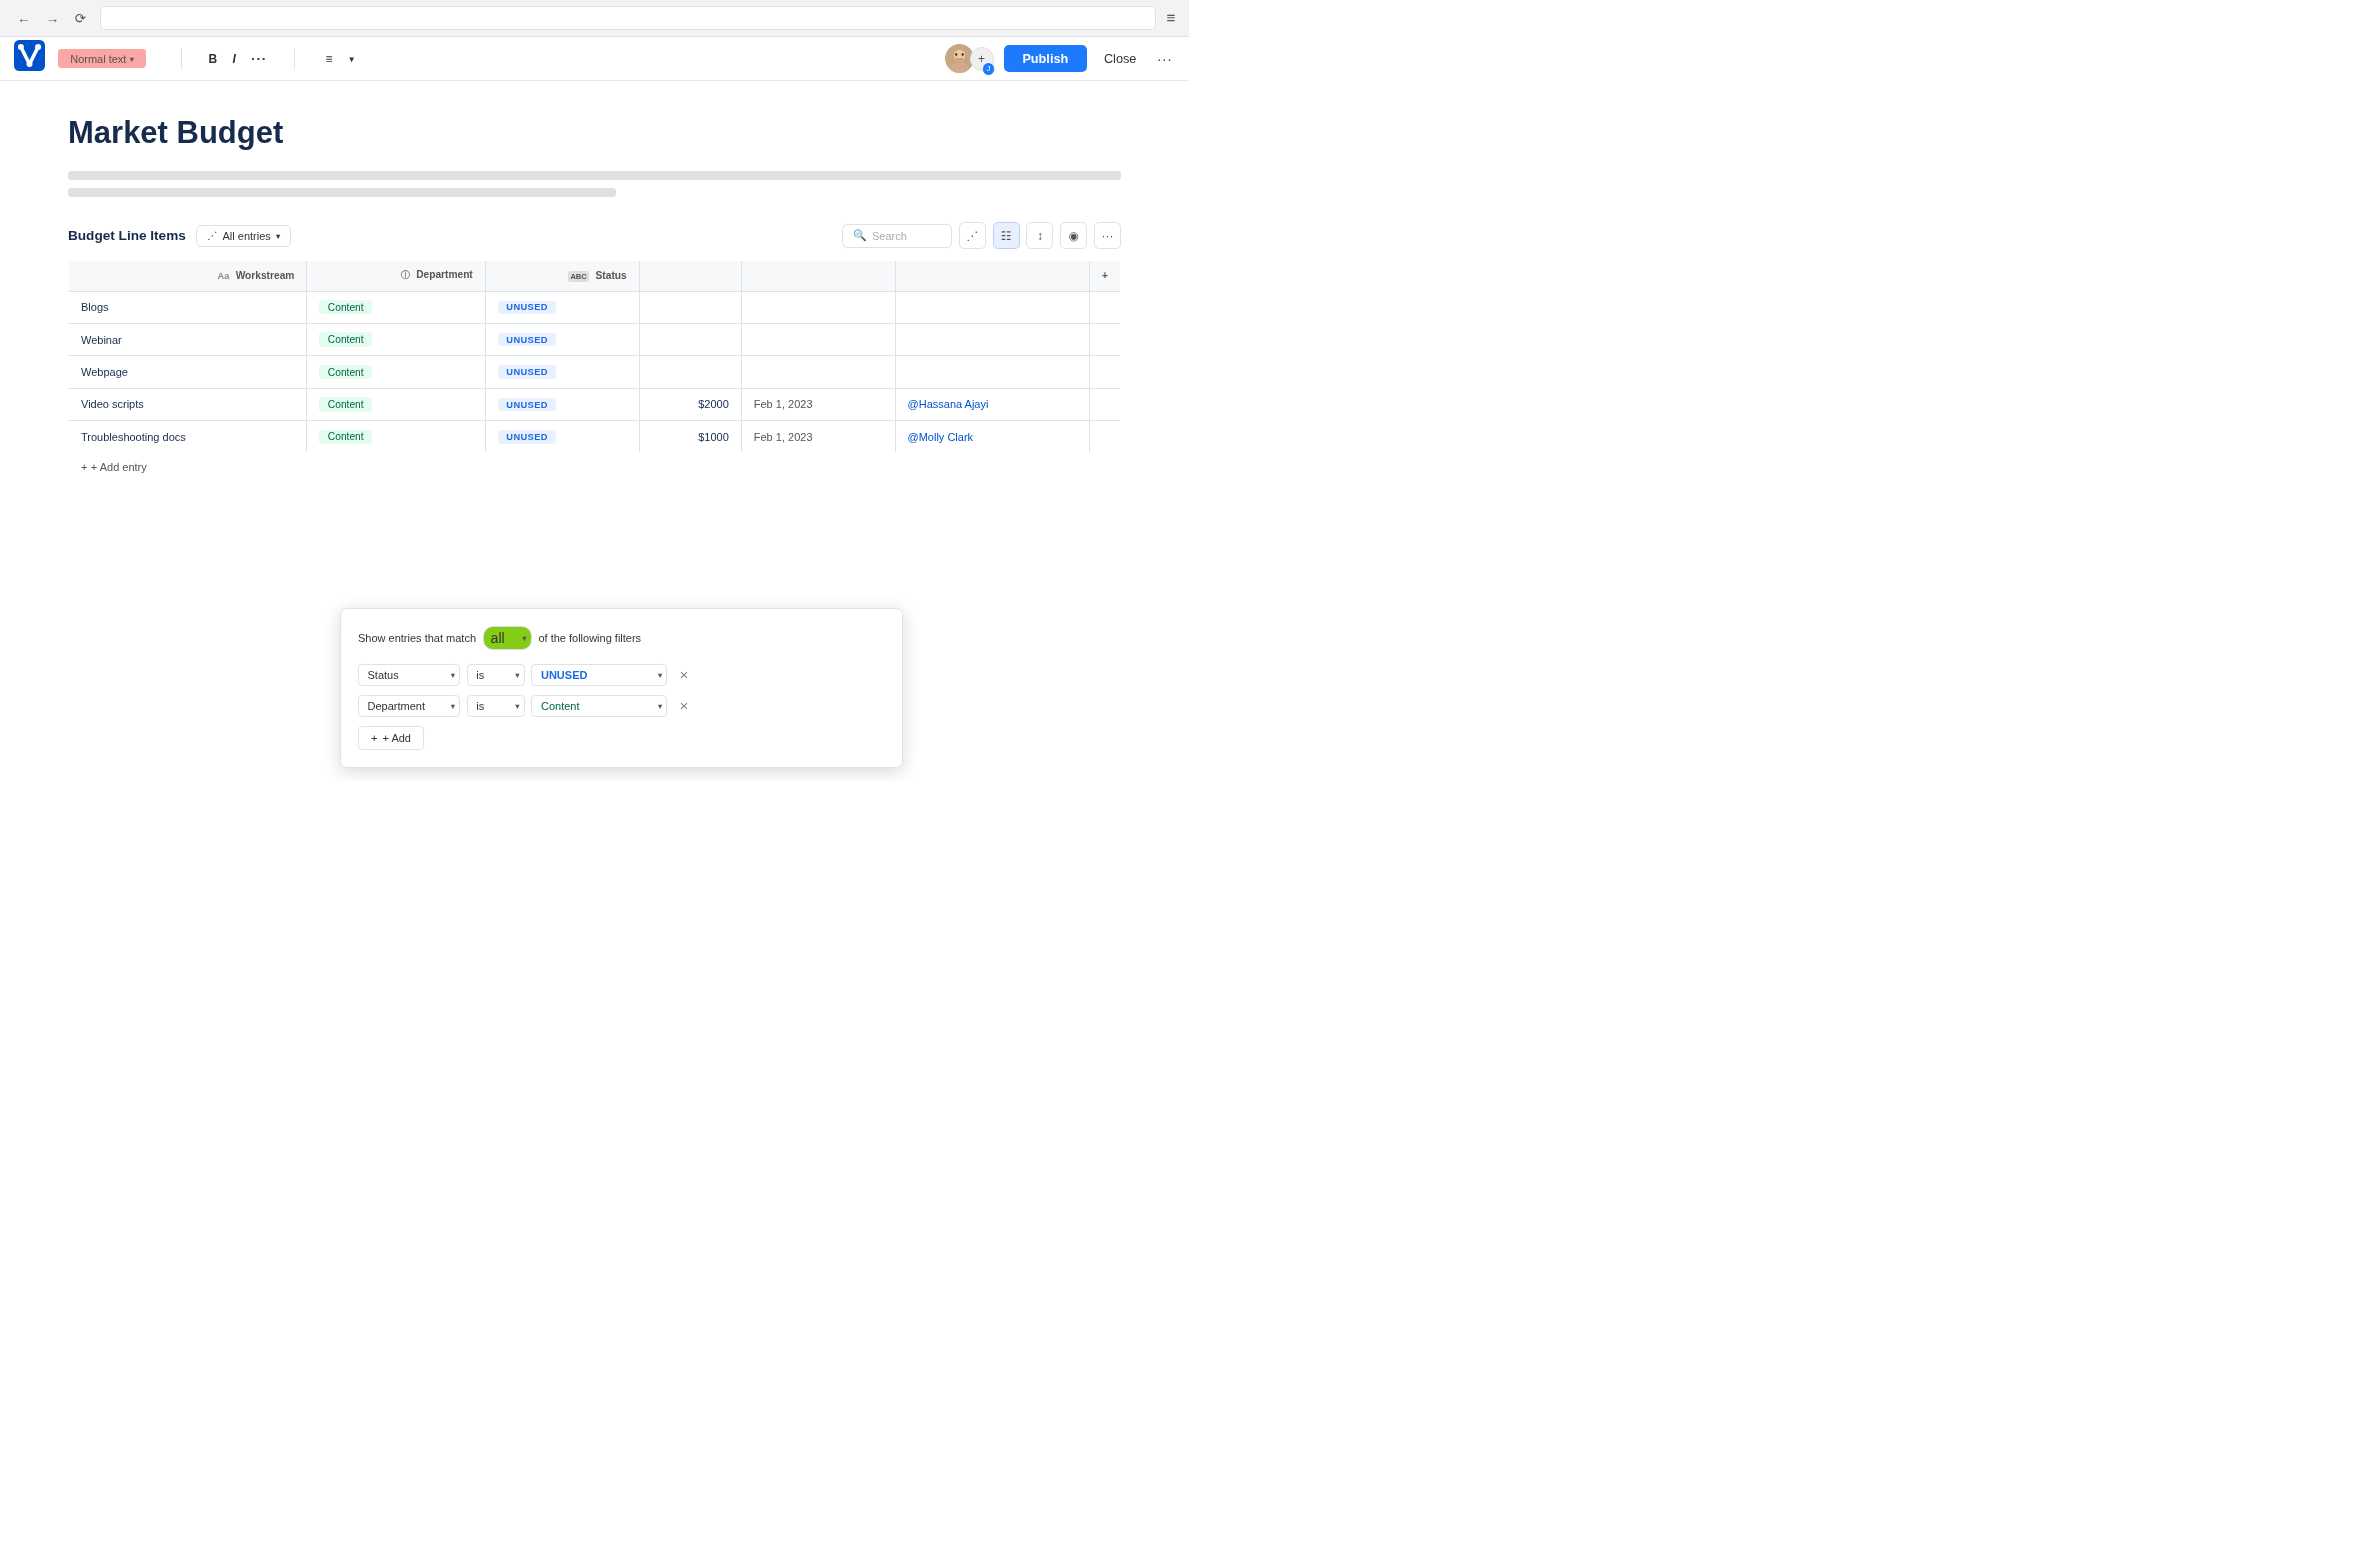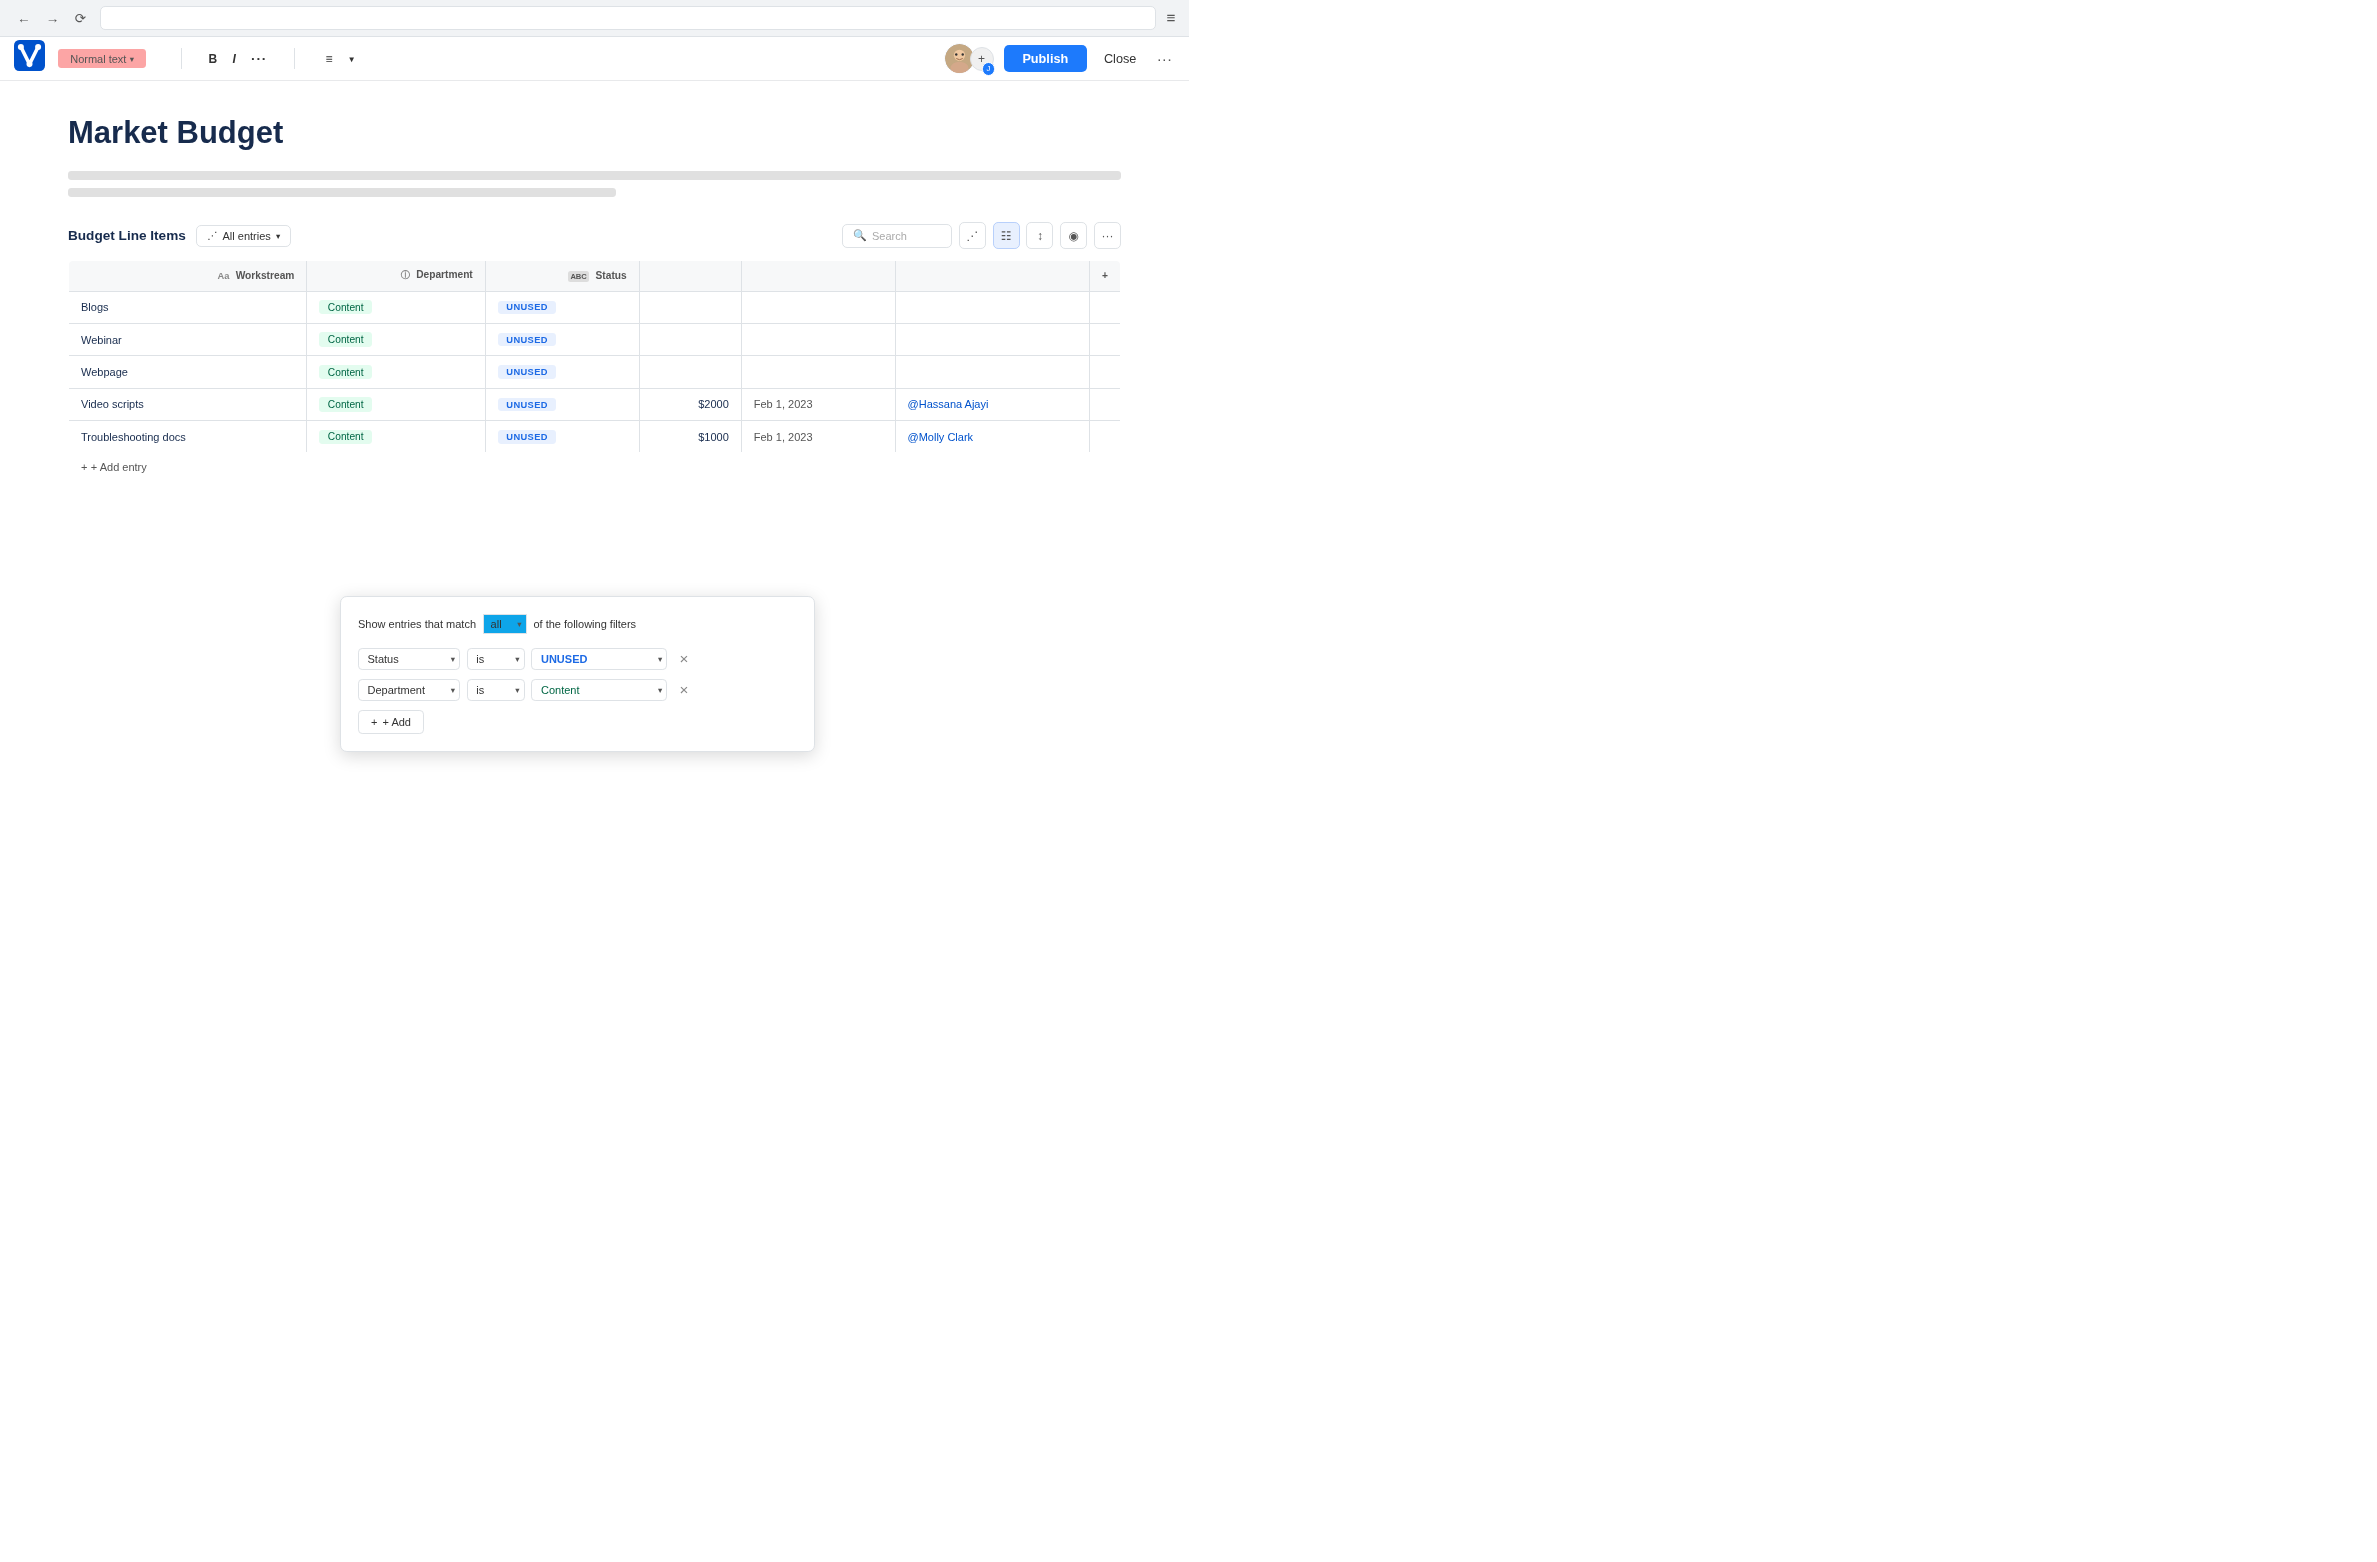--- a/index.html
+++ b/index.html
@@ -62,34 +62,34 @@
     .db-table th:last-child, .db-table td:last-child { border-right: none; }
     .tag { display: inline-block; padding: 1.7px 8.5px; border-radius: 3.4px; font-size: 10.2px; font-weight: 500; }
     .tag-content { background: #e3fcef; color: #006644; }
     .tag-unused { background: #e8f0fe; color: #1d6ae5; font-weight: 700; font-size: 9.3px; letter-spacing: 0.4px; }
     .th-add { width: 27px; text-align: center; cursor: pointer; font-size: 13.6px; color: #555; }
     .add-entry-row td { color: #555; font-size: 11px; border-bottom: none; }
     .add-entry-btn { background: none; border: none; cursor: pointer; color: #555; font-size: 11px; display: flex; align-items: center; gap: 3.4px; }
 
     
     .filter-overlay {
-      position: absolute; top: 336px; left: 272px; background: #fff; border: 0.8px solid #dee2e6; border-radius: 6.8px; box-shadow: 0 3.4px 17px rgba(0,0,0,0.15); padding: 17px; width: 475px; z-index: 100;
+      position: absolute; top: 348px; left: 272px; background: #fff; border: 0.8px solid #dee2e6; border-radius: 6.8px; box-shadow: 0 3.4px 17px rgba(0,0,0,0.15); padding: 17px; width: 563px; z-index: 100;
     }
     .filter-header { display: flex; align-items: center; gap: 6.8px; margin-bottom: 13.6px; font-size: 11px; color: #333; }
     .select-wrapper { position: relative; display: inline-block; }
     .select-wrapper::after { content: '▾'; position: absolute; right: 5.1px; top: 50%; transform: translateY(-50%); font-size: 8.5px; color: #555; pointer-events: none; }
     .filter-row { display: flex; align-items: center; gap: 6.8px; margin-bottom: 8.5px; }
     .filter-field-select { border: 0.8px solid #dee2e6; border-radius: 4.2px; padding: 4.2px 20.4px 4.2px 8.5px; font-size: 11px; color: #333; background: #fff; cursor: pointer; appearance: none; -webkit-appearance: none; min-width: 102px; }
     .filter-op-select { border: 0.8px solid #dee2e6; border-radius: 4.2px; padding: 4.2px 20.4px 4.2px 8.5px; font-size: 11px; color: #333; background: #fff; cursor: pointer; appearance: none; -webkit-appearance: none; min-width: 51px; }
     .filter-val-select { border: 0.8px solid #dee2e6; border-radius: 4.2px; padding: 4.2px 20.4px 4.2px 8.5px; font-size: 11px; color: #333; background: #fff; cursor: pointer; appearance: none; -webkit-appearance: none; min-width: 136px; }
     .filter-val-select.unused-val { color: #1d6ae5; font-weight: 600; }
     .filter-val-select.content-val { color: #006644; }
     .filter-remove { background: none; border: none; cursor: pointer; color: #888; font-size: 15.3px; padding: 1.7px 5.1px; }
     .filter-add-btn { display: flex; align-items: center; gap: 5.1px; background: none; border: 0.8px solid #dee2e6; border-radius: 4.2px; padding: 5.1px 12px; font-size: 11px; color: #333; cursor: pointer; margin-top: 5.1px; }
-    .match-select { border: 0.8px solid #dee2e6; border-radius: 0; padding: 3.4px 17px 3.4px 6.8px; font-size: 11px; color: #333; background: #0ea5e9; cursor: pointer; appearance: none; -webkit-appearance: none; }
+    .match-select { border: 0.8px solid #dee2e6; border-radius: 10px; padding: 3.4px 17px 3.4px 6.8px; font-size: 14px; color: #333; background: #84cc16; cursor: pointer; appearance: none; -webkit-appearance: none; }
 
     .table-wrapper { position: relative; overflow: visible; }
   </style>
 </head>
 <body>
 
 <div class="browser-bar">
   <div class="browser-nav">
     <button class="browser-nav-btn">←</button>
     <button class="browser-nav-btn">→</button>

